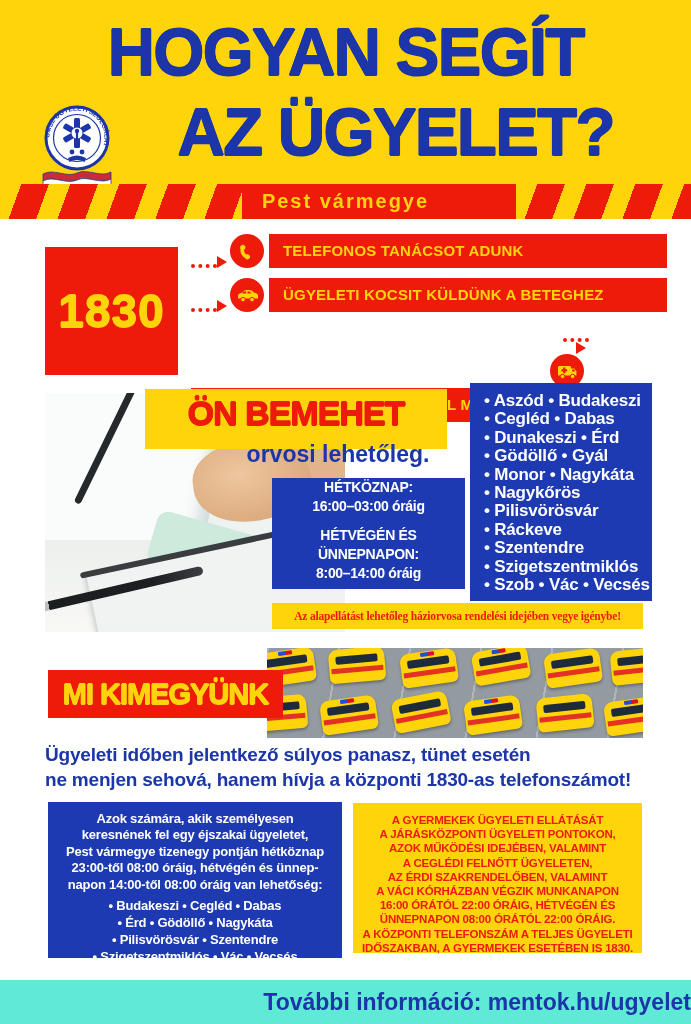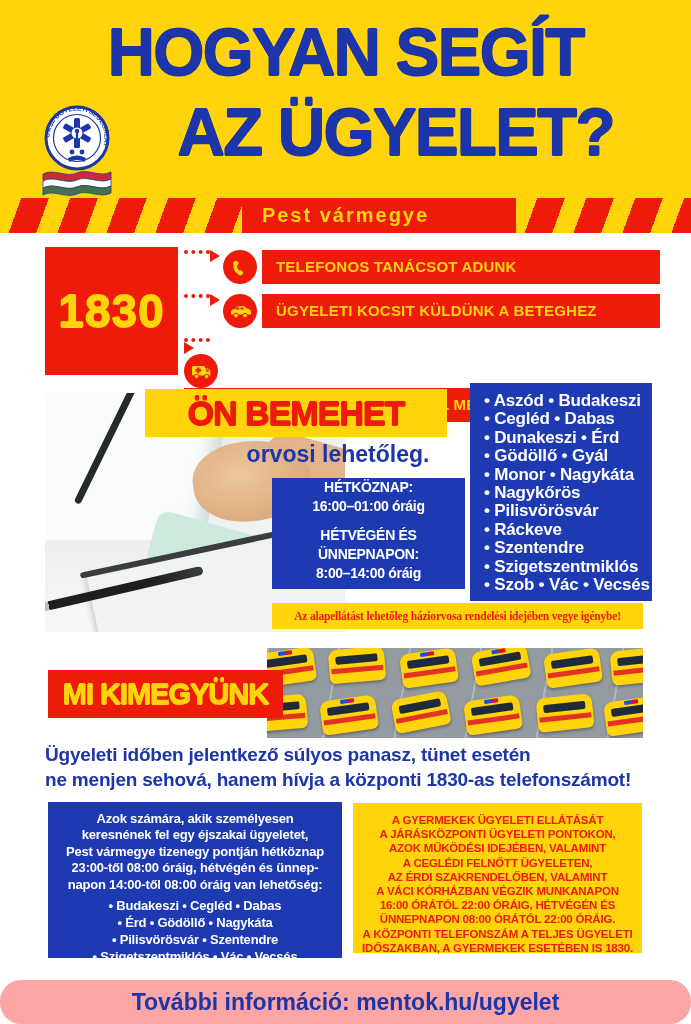--- a/index.html
+++ b/index.html
@@ -13,32 +13,32 @@
 
   
   .header{left:0;top:0;width:691px;height:198px;background:#ffd40b;}
   .title1{left:0;top:16px;width:691px;text-align:center;color:#1c35a8;
           font-size:66px;letter-spacing:-2px;line-height:72px;}
   .title2{left:100px;top:96px;width:591px;text-align:center;color:#1c35a8;
           font-size:66px;letter-spacing:-2px;line-height:72px;}
   .logo{left:42px;top:100px;width:70px;height:98px;}
 
   
-  .band{left:0;top:198px;width:691px;height:35px;background:#ee1b0b;}
+  .band{left:0;top:184px;width:691px;height:35px;background:#ee1b0b;}
   .stripesL,.stripesR{top:0;height:35px;
      background:repeating-linear-gradient(110deg,#ffd40b 0 20px,#ee1b0b 20px 46px);}
   .stripesL{left:0;width:242px;}
   .stripesR{left:516px;width:175px;}
   .band-label{left:0;top:0;width:691px;text-align:center;color:#ffd40b;
      font-size:20px;line-height:35px;letter-spacing:2px;}
 
   
   .codebox{left:45px;top:247px;width:133px;height:128px;background:#ee1b0b;
      color:#ffd40b;font-size:46px;text-align:center;line-height:128px;letter-spacing:1px;}
-  .hrow{left:184px;height:18px;display:flex;align-items:flex-start;}
+  .hrow{left:191px;height:18px;display:flex;align-items:flex-end;}
   .dots{width:26px;height:0;border-top:4px dotted #ee1b0b;}
   .arrowhead{width:0;height:0;border-left:10px solid #ee1b0b;
      border-top:6px solid transparent;border-bottom:6px solid transparent;margin-right:3px;}
   .iconcircle{width:34px;height:34px;border-radius:50%;background:#ee1b0b;
      display:flex;align-items:center;justify-content:center;margin-right:5px;flex:none;}
   .hbar{width:398px;height:34px;background:#ee1b0b;color:#ffd40b;
      font-size:15px;line-height:34px;padding-left:14px;box-sizing:border-box;
      letter-spacing:.2px;white-space:nowrap;}
 
   
@@ -59,21 +59,21 @@
      background:linear-gradient(180deg,#edefed,#f8f9f7);}
   .clipboard{position:absolute;left:48px;top:152px;width:262px;height:110px;background:#f1f3f2;
      border:2px solid #d7dbda;border-radius:4px;transform:rotate(-12deg);
      box-shadow:0 3px 6px rgba(0,0,0,.18);}
   .cliprod{position:absolute;left:-6px;top:-4px;width:105%;height:6px;background:#3a3d3f;border-radius:3px;}
   .clipmetal{position:absolute;right:20px;top:-9px;width:26px;height:16px;background:#c8cdcc;border-radius:3px;}
   .pen{position:absolute;left:-12px;top:192px;width:172px;height:9px;border-radius:5px;
      background:linear-gradient(90deg,#b9bfc2 0 14px,#1c1e1f 14px 70%,#3b3f41);transform:rotate(-13deg);}
 
   
-  .walkin-head{left:145px;top:389px;width:302px;height:48px;background:#ffd40b;
+  .walkin-head{left:145px;top:389px;width:302px;height:60px;background:#ffd40b;
      color:#ee1b0b;font-size:34px;text-align:center;line-height:48px;letter-spacing:-1px;}
   .walkin-sub{left:228px;top:441px;width:220px;text-align:center;color:#1c35a8;font-size:23px;}
   .hours{left:272px;top:478px;width:193px;height:111px;background:#1d3ab2;color:#fff;
      text-align:center;font-size:14px;line-height:19px;box-sizing:border-box;
      letter-spacing:-.3px;}
   .hours .gap{height:10px;}
   .cities{left:470px;top:383px;width:182px;height:218px;background:#1d3ab2;color:#fff;
      font-size:17px;line-height:18.4px;padding:9px 0 0 14px;box-sizing:border-box;letter-spacing:-.2px;}
   .note{left:272px;top:603px;width:371px;height:26px;background:#ffd40b;color:#ee1b0b;
      font-size:11.5px;line-height:26px;text-align:center;letter-spacing:-.2px;font-family:Liberation Serif, serif;}
@@ -98,22 +98,22 @@
   
   .nightbox{left:48px;top:802px;width:294px;height:156px;background:#1d3ab2;color:#fff;
      text-align:center;font-size:13px;line-height:16.4px;padding-top:9px;box-sizing:border-box;
      letter-spacing:-.2px;}
   .nightbox .bullets{margin-top:4px;line-height:17px;}
   .childbox{left:353px;top:803px;width:289px;height:150px;background:#ffd40b;color:#ee1b0b;
      text-align:center;font-size:11.5px;line-height:14.2px;padding-top:10px;box-sizing:border-box;
      letter-spacing:-.2px;}
 
   
-  .footer{left:0;top:980px;width:691px;height:44px;background:#fca5a5;color:#1c35a8;
-     font-size:23px;text-align:center;line-height:44px;border-radius:21px;}
+  .footer{left:0;top:980px;width:691px;height:44px;background:#5eead4;color:#1c35a8;
+     font-size:23px;text-align:right;line-height:44px;}
 </style>
 </head>
 <body>
 
 <div class="poster">
 
   <div class="abs header">
     <div class="abs title1 thick">HOGYAN SEGÍT</div>
     <div class="abs title2 thick">AZ ÜGYELET?</div>
     <div class="abs logo">
@@ -214,21 +214,21 @@
         <div class="clipmetal"></div>
     </div>
     <div class="pen"></div>
   </div>
 
   <div class="abs walkin-head thick">ÖN BEMEHET</div>
   <div class="abs walkin-sub">orvosi lehetőleg.</div>
 
   <div class="abs hours">
     <div>HÉTKÖZNAP:</div>
-    <div>16:00–01:00 óráig</div>
+    <div>16:00–03:00 óráig</div>
     <div class="gap"></div>
     <div>HÉTVÉGÉN ÉS ÜNNEPNAPON:</div>
     <div>8:00–14:00 óráig</div>
   </div>
 
   <div class="abs cities">
     <div>• Aszód • Budakeszi</div>
     <div>• Cegléd • Dabas</div>
     <div>• Dunakeszi • Érd</div>
     <div>• Gödöllő • Gyál</div>

